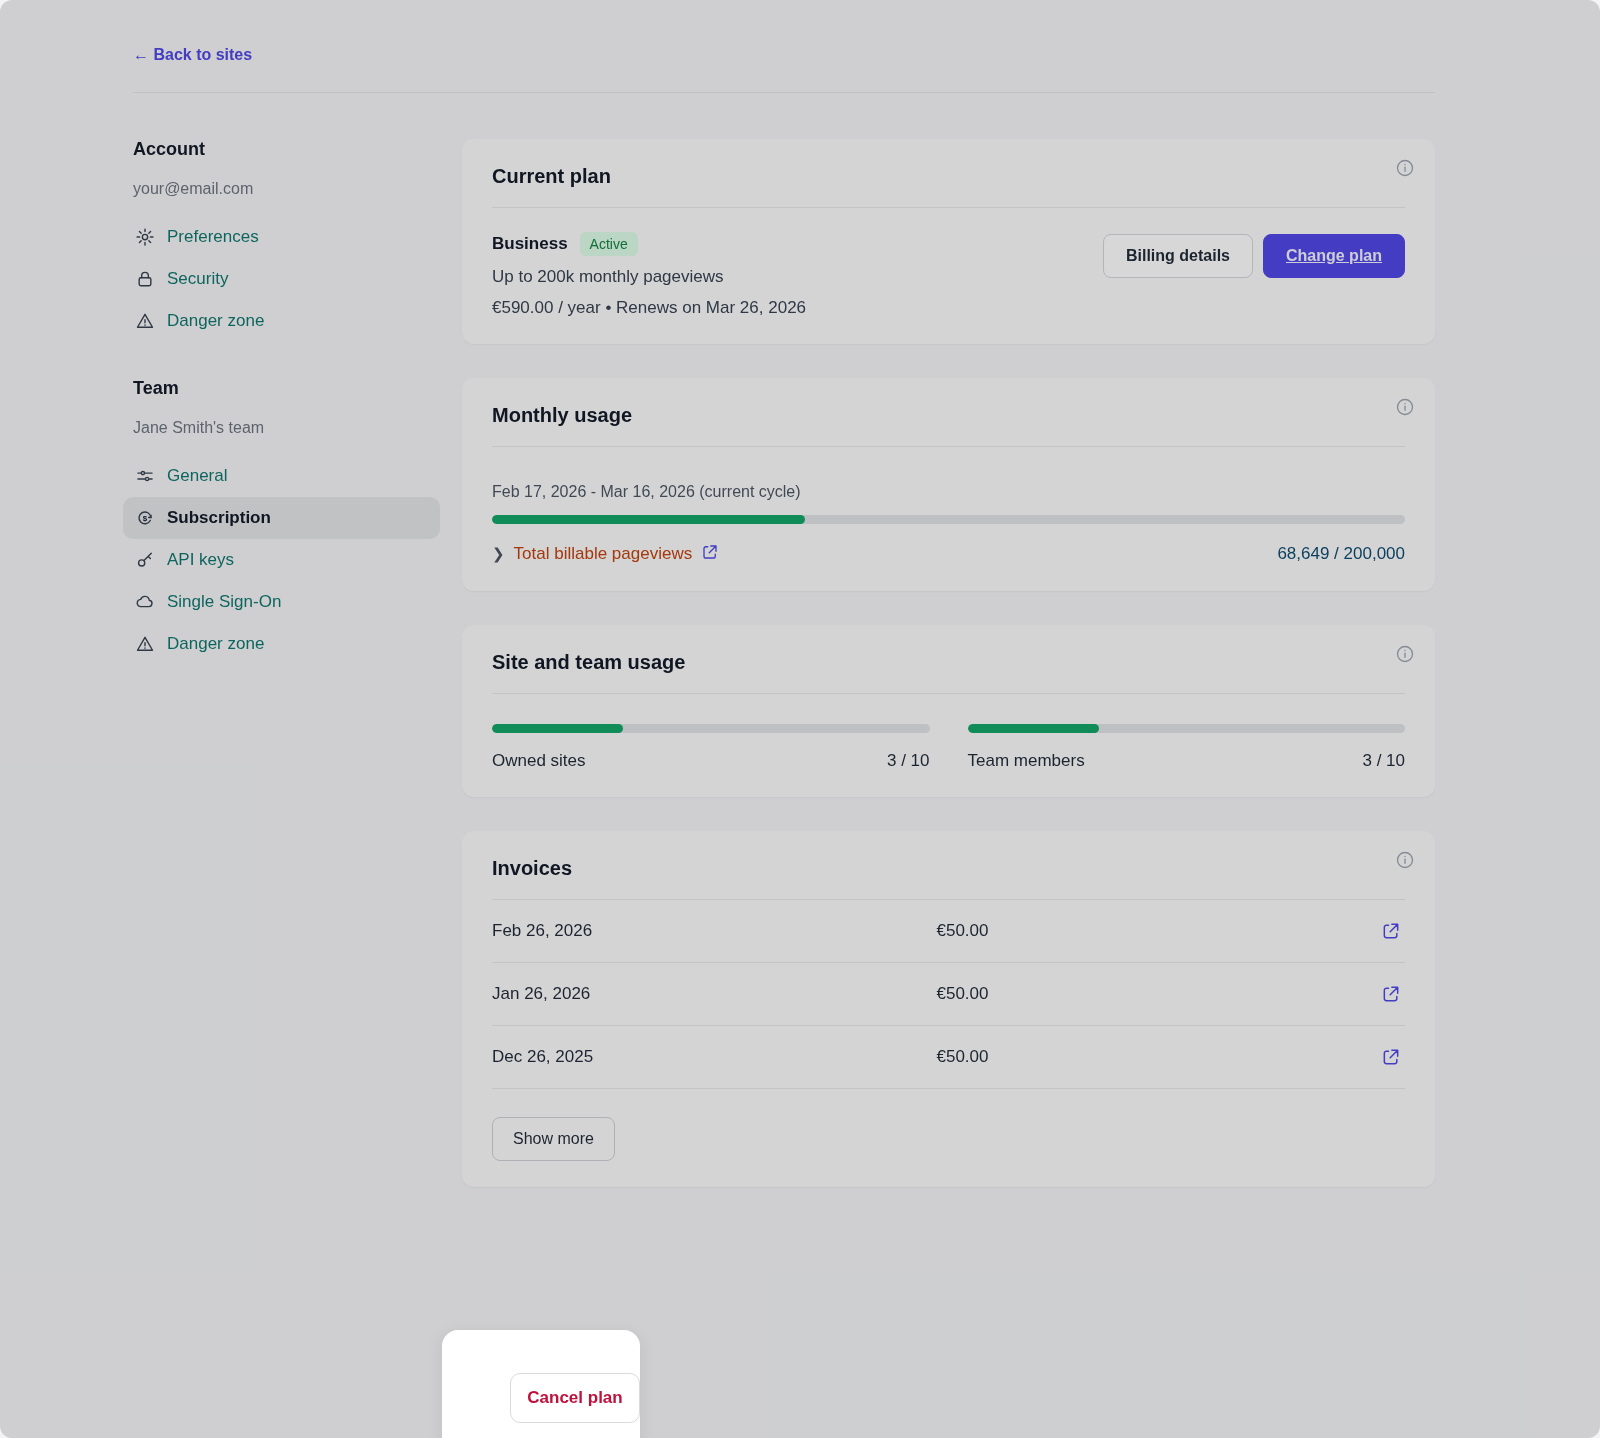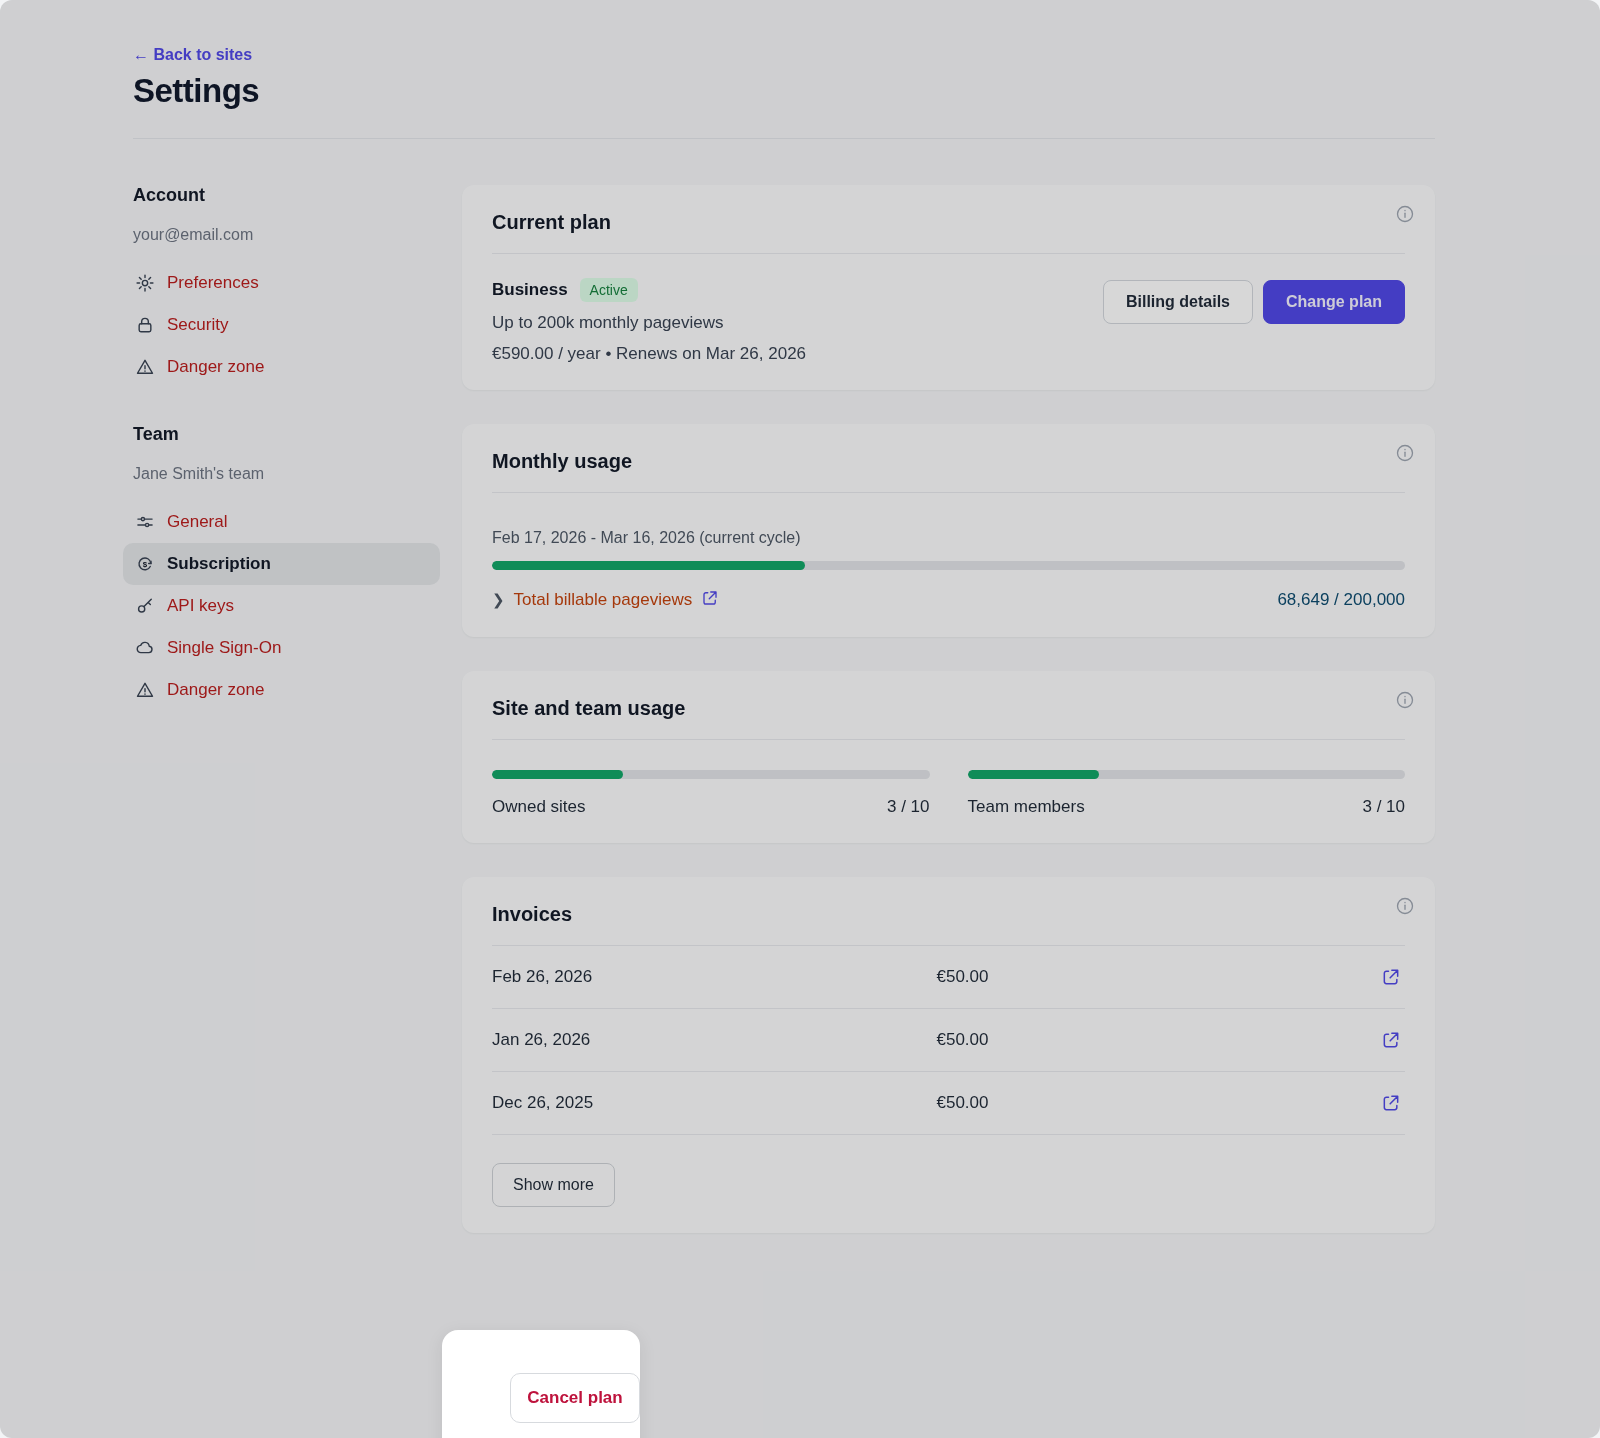--- a/index.html
+++ b/index.html
@@ -21,21 +21,21 @@
   
   .main { display:flex; padding:46px 165px 0 123px; align-items:flex-start; }
   .sidebar { width:317px; flex:0 0 317px; }
   .content { flex:1; margin-left:22px; }
 
   
   .side-heading { font-size:18px; font-weight:700; padding-left:10px; color:#111827; }
   .side-sub { font-size:16px; color:#6b7280; padding-left:10px; margin-top:20px; }
   .side-list { margin-top:18px; }
   .side-item { display:flex; align-items:center; gap:12px; padding:11px 12px; border-radius:10px; cursor:pointer;
-    font-size:17px; color:#b91c1c; font-weight:500; }
+    font-size:17px; color:#0f766e; font-weight:500; }
   .side-item svg { flex:0 0 20px; stroke:#374151; }
   .side-item.active { background:rgba(17,24,39,0.07); color:#111827; font-weight:700; }
   .side-section-gap { margin-top:36px; }
 
   
   .card { background:#f9fafb; border-radius:12px; box-shadow:0 1px 2px rgba(0,0,0,0.05);
     padding:26px 30px; position:relative; margin-bottom:34px; }
   .card-title { font-size:20px; font-weight:600; color:#111827; }
   .card-divider { border:none; border-top:1px solid #e5e7eb; margin-top:19px; }
   .info-btn { position:absolute; top:19px; right:20px; width:20px; height:20px; cursor:pointer; background:none; border:none; padding:0; }
@@ -43,21 +43,21 @@
 
   
   .plan-body { display:flex; justify-content:space-between; align-items:flex-start; margin-top:24px; }
   .plan-name-row { display:flex; align-items:center; gap:12px; }
   .plan-name { font-size:17px; font-weight:700; color:#111827; }
   .badge { font-size:14px; font-weight:500; color:#15803d; background:#dcfce7; border-radius:6px; padding:4px 10px; }
   .plan-line { font-size:17px; color:#374151; margin-top:11px; }
   .plan-actions { display:flex; gap:10px; margin-top:2px; }
   .btn { font-family:inherit; font-size:16px; font-weight:600; border-radius:8px; padding:13px 22px; cursor:pointer; line-height:1; }
   .btn-secondary { background:#fdfdfd; color:#1f2937; border:1px solid #d1d5db; }
-  .btn-primary { background:#4f46e5; color:#f1f0fd; border:1px solid #4f46e5; }
+  .btn-primary { background:#4f46e5; color:#f1f0fd; border:1px solid #4f46e5;text-decoration:underline; }
   .btn-ghost { background:transparent; color:#1f2937; border:1px solid #cdd0d5; padding:13px 20px; font-weight:500; }
 
   
   .cycle-text { font-size:16px; color:#4b5563; margin-top:36px; }
   .track { height:9px; background:#e0e2e6; border-radius:6px; margin-top:14px; overflow:hidden; }
   .fill { height:100%; background:#10a467; border-radius:6px; }
   .usage-row { display:flex; justify-content:space-between; align-items:center; margin-top:19px; }
   .usage-left { display:flex; align-items:center; gap:9px; cursor:pointer; }
   .chev { font-size:15px; color:#4b5563; }
   .usage-label { font-size:17px; color:#c2410c; font-weight:500; }
@@ -85,21 +85,20 @@
   .cancel-btn { background:#ffffff; border:1px solid #d7dade; border-radius:10px; width:130px; height:50px;
     font-family:inherit; font-size:17px; font-weight:600; color:#be123c; cursor:pointer; }
 </style>
 </head>
 <body>
 
 <div class="page">
 
   <div class="header">
     <a class="back-link">← Back to sites</a>
-    <div class="page-title">Settings</div>
     <hr class="header-divider">
   </div>
 
   <div class="main">
 
     <div class="sidebar">
       <div class="side-heading">Account</div>
       <div class="side-sub">your@email.com</div>
 
       <div class="side-list">

